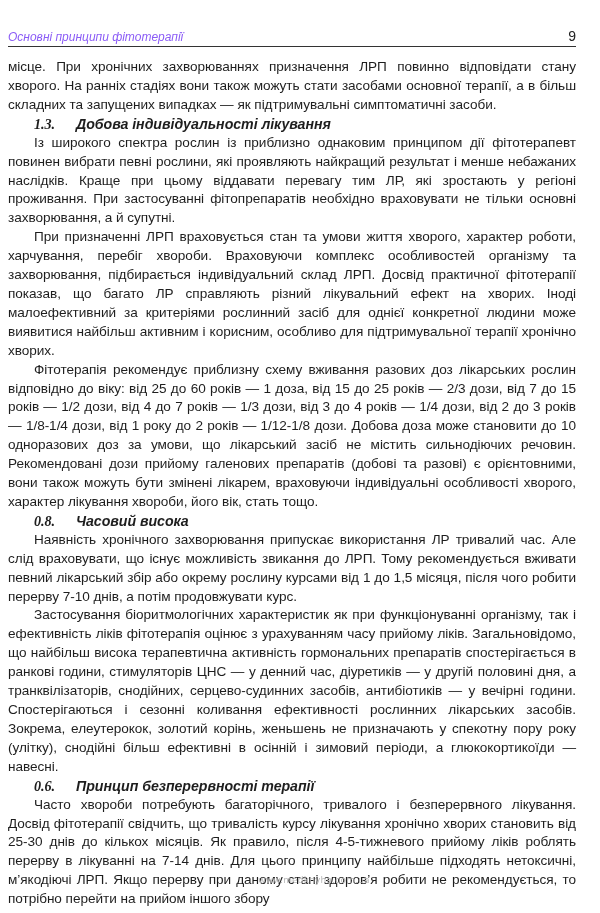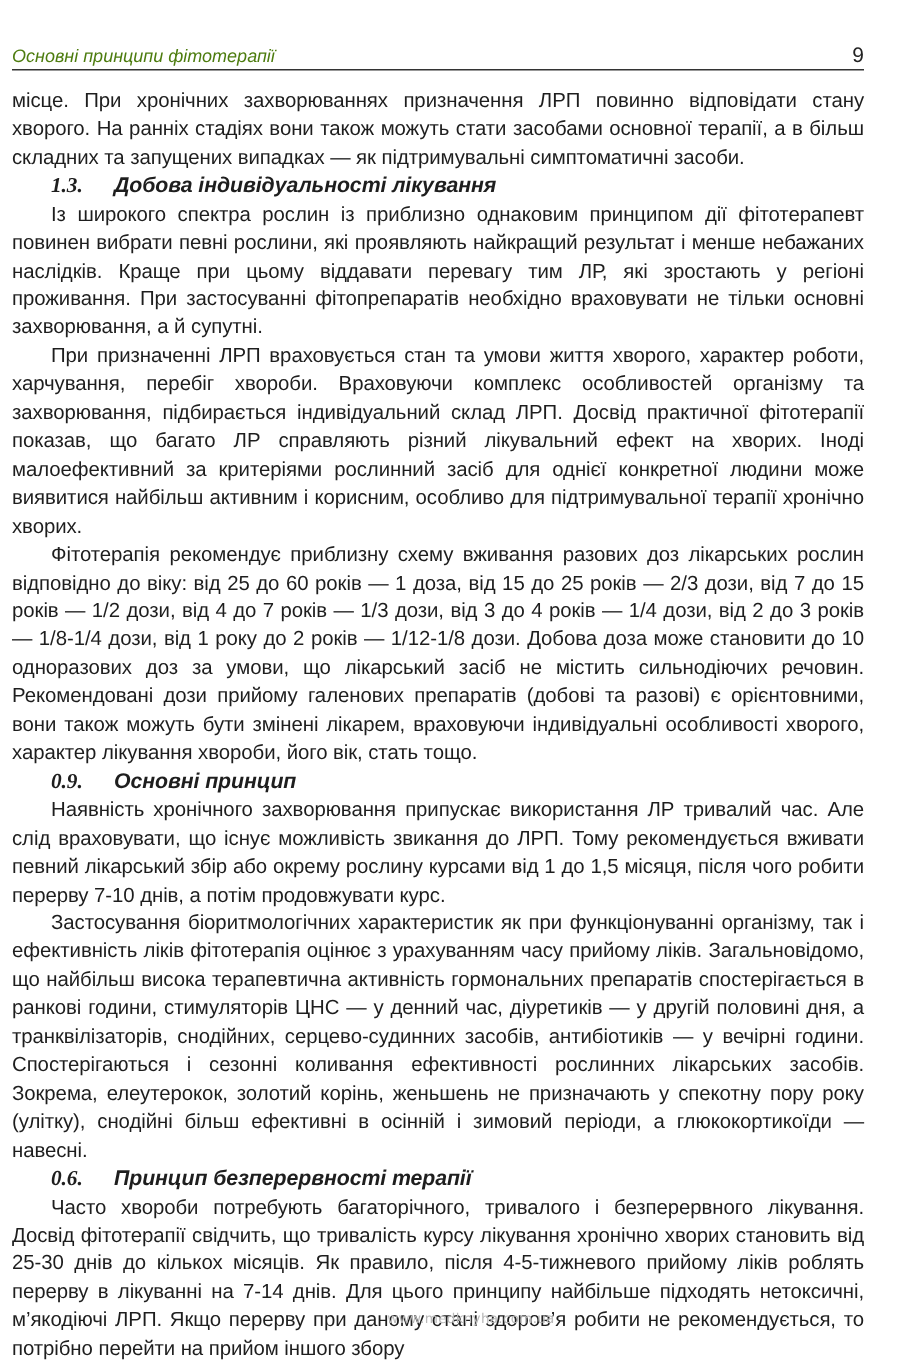--- a/index.html
+++ b/index.html
@@ -7,21 +7,21 @@
       width: 600px; height: 913px; position: relative; overflow: hidden;
       font-family: "Liberation Sans", sans-serif; color: #1e1e1e;
     }
     .running-head {
       position: absolute; left: 8px; right: 24px; top: 30px; height: 16px;
       border-bottom: 1.6px solid #333;
     }
     .running-head .title {
       position: absolute; left: 0; bottom: 2px;
       font-family: "Liberation Sans", sans-serif; font-style: italic;
-      font-size: 12px; color: #4d7c0f;
+      font-size: 12px; color: #8b5cf6;
     }
     .running-head .pnum {
       position: absolute; right: 0; bottom: 2px;
       font-size: 14px; color: #222;
     }
     .content {
       position: absolute; left: 8px; width: 568px; top: 58px;
       font-size: 13.6px; line-height: 18.9px; text-align: justify;
       letter-spacing: -0.05px;
     }
@@ -47,20 +47,20 @@
   <span class="title">Основні принципи фітотерапії</span>
   <span class="pnum">9</span>
 </div>
 
 <div class="content">
   <p class="noindent">місце. При хронічних захворюваннях призначення ЛРП повинно відповідати стану хворого. На ранніх стадіях вони також можуть стати засобами основної терапії, а в більш складних та запущених випадках — як підтримувальні симптоматичні засоби.</p>
   <h2><span class="num">1.3.</span><span>Добова індивідуальності лікування</span></h2>
   <p>Із широкого спектра рослин із приблизно однаковим принципом дії фітотерапевт повинен вибрати певні рослини, які проявляють найкращий результат і менше небажаних наслідків. Краще при цьому віддавати перевагу тим ЛР, які зростають у регіоні проживання. При застосуванні фітопрепаратів необхідно враховувати не тільки основні захворювання, а й супутні.</p>
   <p>При призначенні ЛРП враховується стан та умови життя хворого, характер роботи, харчування, перебіг хвороби. Враховуючи комплекс особливостей організму та захворювання, підбирається індивідуальний склад ЛРП. Досвід практичної фітотерапії показав, що багато ЛР справляють різний лікувальний ефект на хворих. Іноді малоефективний за критеріями рослинний засіб для однієї конкретної людини може виявитися найбільш активним і корисним, особливо для підтримувальної терапії хронічно хворих.</p>
   <p>Фітотерапія рекомендує приблизну схему вживання разових доз лікарських рослин відповідно до віку: від 25 до 60 років — 1 доза, від 15 до 25 років — 2/3 дози, від 7 до 15 років — 1/2 дози, від 4 до 7 років — 1/3 дози, від 3 до 4 років — 1/4 дози, від 2 до 3 років — 1/8-1/4 дози, від 1 року до 2 років — 1/12-1/8 дози. Добова доза може становити до 10 одноразових доз за умови, що лікарський засіб не містить сильнодіючих речовин. Рекомендовані дози прийому галенових препаратів (добові та разові) є орієнтовними, вони також можуть бути змінені лікарем, враховуючи індивідуальні особливості хворого, характер лікування хвороби, його вік, стать тощо.</p>
-  <h2><span class="num">0.9.</span><span>Основні принцип</span></h2>
+  <h2><span class="num">0.8.</span><span>Часовий висока</span></h2>
   <p>Наявність хронічного захворювання припускає використання ЛР тривалий час. Але слід враховувати, що існує можливість звикання до ЛРП. Тому рекомендується вживати певний лікарський збір або окрему рослину курсами від 1 до 1,5 місяця, після чого робити перерву 7-10 днів, а потім продовжувати курс.</p>
   <p>Застосування біоритмологічних характеристик як при функціонуванні організму, так і ефективність ліків фітотерапія оцінює з урахуванням часу прийому ліків. Загальновідомо, що найбільш висока терапевтична активність гормональних препаратів спостерігається в ранкові години, стимуляторів ЦНС — у денний час, діуретиків — у другій половині дня, а транквілізаторів, снодійних, серцево-судинних засобів, антибіотиків — у вечірні години. Спостерігаються і сезонні коливання ефективності рослинних лікарських засобів. Зокрема, елеутерокок, золотий корінь, женьшень не призначають у спекотну пору року (улітку), снодійні більш ефективні в осінній і зимовий періоди, а глюкокортикоїди — навесні.</p>
   <h2><span class="num">0.6.</span><span>Принцип безперервності терапії</span></h2>
   <p>Часто хвороби потребують багаторічного, тривалого і безперервного лікування. Досвід фітотерапії свідчить, що тривалість курсу лікування хронічно хворих становить від 25-30 днів до кількох місяців. Як правило, після 4-5-тижневого прийому ліків роблять перерву в лікуванні на 7-14 днів. Для цього принципу найбільше підходять нетоксичні, м’якодіючі ЛРП. Якщо перерву при даному стані здоров’я робити не рекомендується, то потрібно перейти на прийом іншого збору</p>
 </div>
 
 <div class="watermark">www.medknyha.com.ua</div>
 
 </body></html>

